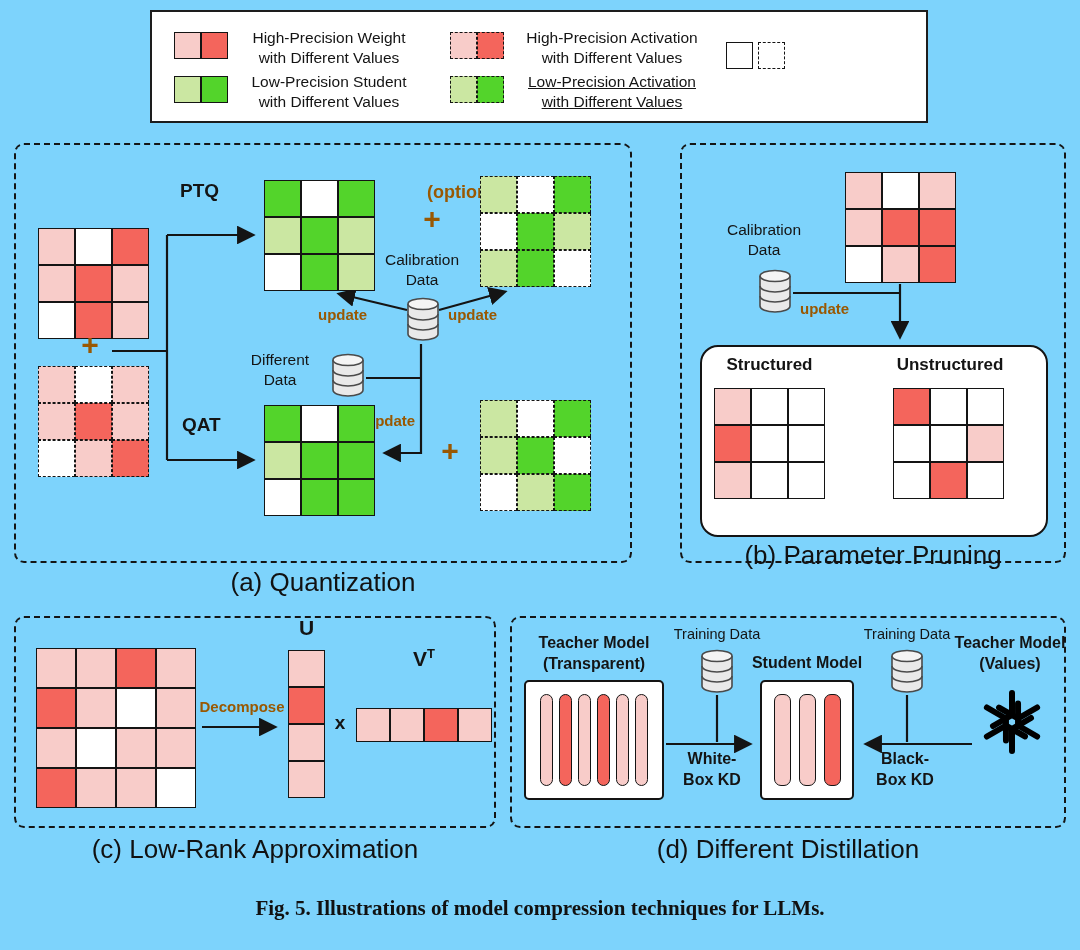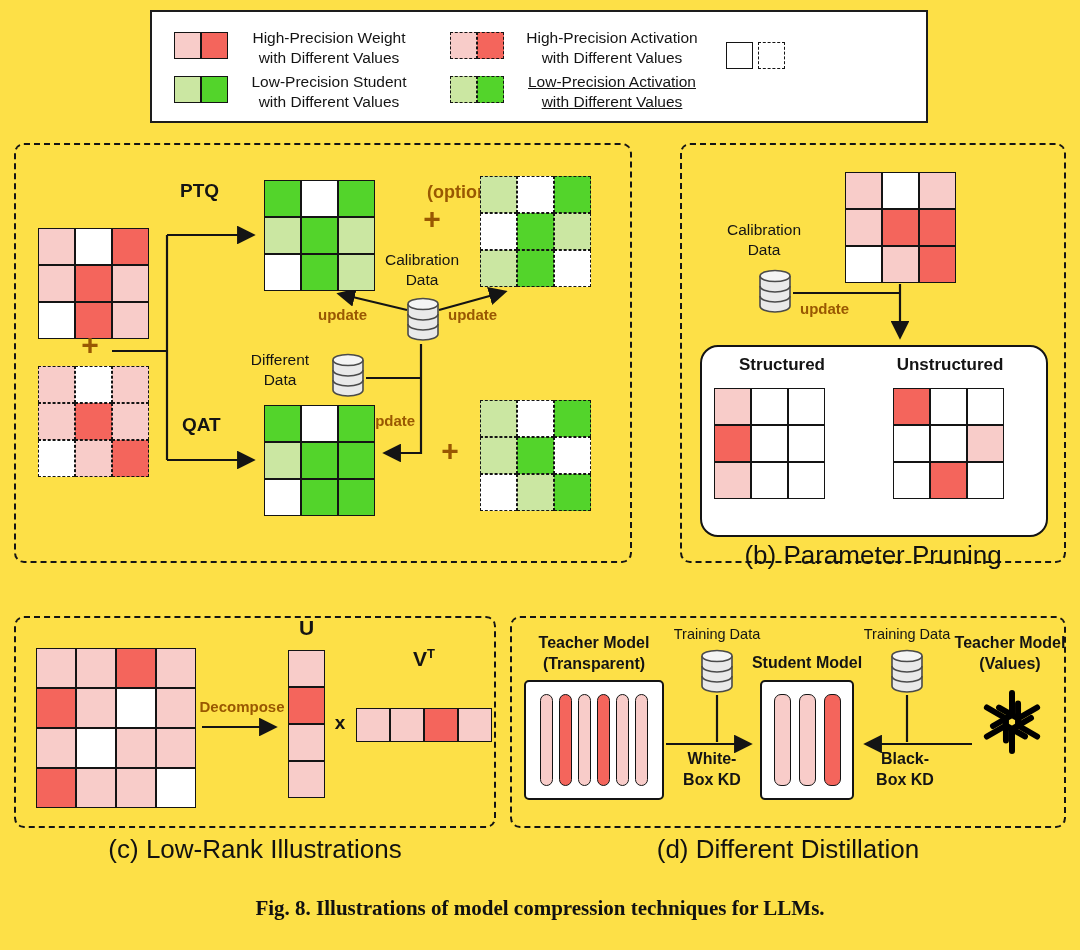--- a/index.html
+++ b/index.html
@@ -1,18 +1,18 @@
 <!DOCTYPE html>
 <html><head>
 <meta charset="utf-8">
 <style>
   * { margin:0; padding:0; box-sizing:border-box; }
   html,body { background:#fff; }
   body { width:1080px; height:950px; font-family:"Liberation Sans", sans-serif; color:#141414; }
-  .canvas { position:relative; width:1080px; height:950px; background:#fde047; overflow:hidden; }
+  .canvas { position:relative; width:1080px; height:950px; background:#7dd3fc; overflow:hidden; }
   .abs { position:absolute; }
   .grid { position:absolute; display:grid; }
   .cell { border:1.5px solid #141414; }
   .cell.dot { border-style:dashed; }
   .legend-box { border:2px solid #1d1d1d; background:#fff; }
   .panel { border:2.6px dashed #141414; border-radius:10px; }
   .round-box { border:2.5px solid #141414; border-radius:18px; background:#fff; }
   .model-box { border:2.5px solid #141414; border-radius:5px; background:#fff;
                display:flex; align-items:center; justify-content:center; gap:6px; }
   .model-box.student { gap:8px; }
@@ -199,20 +199,21 @@
       <div class="cell dot" style="height: 37px; width: 37px; background: rgb(255, 255, 255);"></div>
       <div class="cell dot" style="height: 37px; width: 37px; background: rgb(83, 212, 43);"></div>
       <div class="cell dot" style="height: 37px; width: 37px; background: rgb(203, 231, 162);"></div>
       <div class="cell dot" style="height: 37px; width: 37px; background: rgb(83, 212, 43);"></div>
       <div class="cell dot" style="height: 37px; width: 37px; background: rgb(255, 255, 255);"></div>
       <div class="cell dot" style="height: 37px; width: 37px; background: rgb(255, 255, 255);"></div>
       <div class="cell dot" style="height: 37px; width: 37px; background: rgb(203, 231, 162);"></div>
       <div class="cell dot" style="height: 37px; width: 37px; background: rgb(83, 212, 43);"></div>
     </div>
 
+  <div class="abs cap" style="left:14px;top:567px;width:618px;">(a) Quantization</div>
 
   <div class="abs panel" style="left:680px;top:143px;width:386px;height:420px;"></div>
 
   <div class="grid" style="left: 845px; top: 172px; grid-template-columns: repeat(3, 37px);">
       <div class="cell sol" style="height: 37px; width: 37px; background: rgb(248, 204, 201);"></div>
       <div class="cell sol" style="height: 37px; width: 37px; background: rgb(255, 255, 255);"></div>
       <div class="cell sol" style="height: 37px; width: 37px; background: rgb(248, 204, 201);"></div>
       <div class="cell sol" style="height: 37px; width: 37px; background: rgb(248, 204, 201);"></div>
       <div class="cell sol" style="height: 37px; width: 37px; background: rgb(244, 101, 92);"></div>
       <div class="cell sol" style="height: 37px; width: 37px; background: rgb(244, 101, 92);"></div>
@@ -223,21 +224,21 @@
   <div class="abs small ctr" style="left:716px;top:220px;width:96px;">
     <div>Calibration</div>
     <div>Data</div>
   </div>
   <svg class="abs" width="36" height="46" style="left:757px;top:268px;">
       <use href="#db"></use>
     </svg>
   <div class="abs brown update" style="left:800px;top:300px;width:52px;">update</div>
 
   <div class="abs round-box" style="left:700px;top:345px;width:348px;height:192px;"></div>
-  <div class="abs prune-hdr" style="left:714px;top:355px;width:111px;text-align:right;">Structured</div>
+  <div class="abs prune-hdr" style="left:714px;top:355px;width:111px;">Structured</div>
   <div class="abs prune-hdr" style="left:892px;top:355px;width:116px;">Unstructured</div>
   <div class="grid" style="left: 714px; top: 388px; grid-template-columns: repeat(3, 37px);">
       <div class="cell sol" style="height: 37px; width: 37px; background: rgb(248, 204, 201);"></div>
       <div class="cell sol" style="height: 37px; width: 37px; background: rgb(255, 255, 255);"></div>
       <div class="cell sol" style="height: 37px; width: 37px; background: rgb(255, 255, 255);"></div>
       <div class="cell sol" style="height: 37px; width: 37px; background: rgb(244, 101, 92);"></div>
       <div class="cell sol" style="height: 37px; width: 37px; background: rgb(255, 255, 255);"></div>
       <div class="cell sol" style="height: 37px; width: 37px; background: rgb(255, 255, 255);"></div>
       <div class="cell sol" style="height: 37px; width: 37px; background: rgb(248, 204, 201);"></div>
       <div class="cell sol" style="height: 37px; width: 37px; background: rgb(255, 255, 255);"></div>
@@ -289,21 +290,21 @@
   <div class="abs math" style="left:356px;top:646px;width:136px;">
     <span>V</span><sup>T</sup>
   </div>
   <div class="grid" style="left: 356px; top: 708px; grid-template-columns: repeat(4, 34px);">
       <div class="cell sol" style="height: 34px; width: 34px; background: rgb(248, 204, 201);"></div>
       <div class="cell sol" style="height: 34px; width: 34px; background: rgb(248, 204, 201);"></div>
       <div class="cell sol" style="height: 34px; width: 34px; background: rgb(244, 101, 92);"></div>
       <div class="cell sol" style="height: 34px; width: 34px; background: rgb(248, 204, 201);"></div>
     </div>
 
-  <div class="abs cap" style="left:14px;top:834px;width:482px;">(c) Low-Rank Illustrations</div>
+  <div class="abs cap" style="left:14px;top:834px;width:482px;">(c) Low-Rank Approximation</div>
 
   <div class="abs panel" style="left:510px;top:616px;width:556px;height:212px;"></div>
 
   <div class="abs lbl-md" style="left:514px;top:632px;width:160px;">
     <div>Teacher Model</div>
     <div>(Transparent)</div>
   </div>
   <div class="abs model-box" style="left:524px;top:680px;width:140px;height:120px;">
       <div class="bar" style="background: rgb(248, 204, 201);"></div>
       <div class="bar" style="background: rgb(244, 101, 92);"></div>
@@ -350,15 +351,15 @@
       <path d="M0,-29 L0,-7 L-19,4" transform="rotate(60)"></path>
       <path d="M0,-29 L0,-7 L-19,4" transform="rotate(120)"></path>
       <path d="M0,-29 L0,-7 L-19,4" transform="rotate(180)"></path>
       <path d="M0,-29 L0,-7 L-19,4" transform="rotate(240)"></path>
       <path d="M0,-29 L0,-7 L-19,4" transform="rotate(300)"></path>
     </g>
   </svg>
 
   <div class="abs cap" style="left:510px;top:834px;width:556px;">(d) Different Distillation</div>
 
-  <div class="abs fig-cap" style="left:0;top:896px;width:1080px;">Fig. 8. Illustrations of model compression techniques for LLMs.</div>
+  <div class="abs fig-cap" style="left:0;top:896px;width:1080px;">Fig. 5. Illustrations of model compression techniques for LLMs.</div>
 
 </div>
 
 </body></html>

